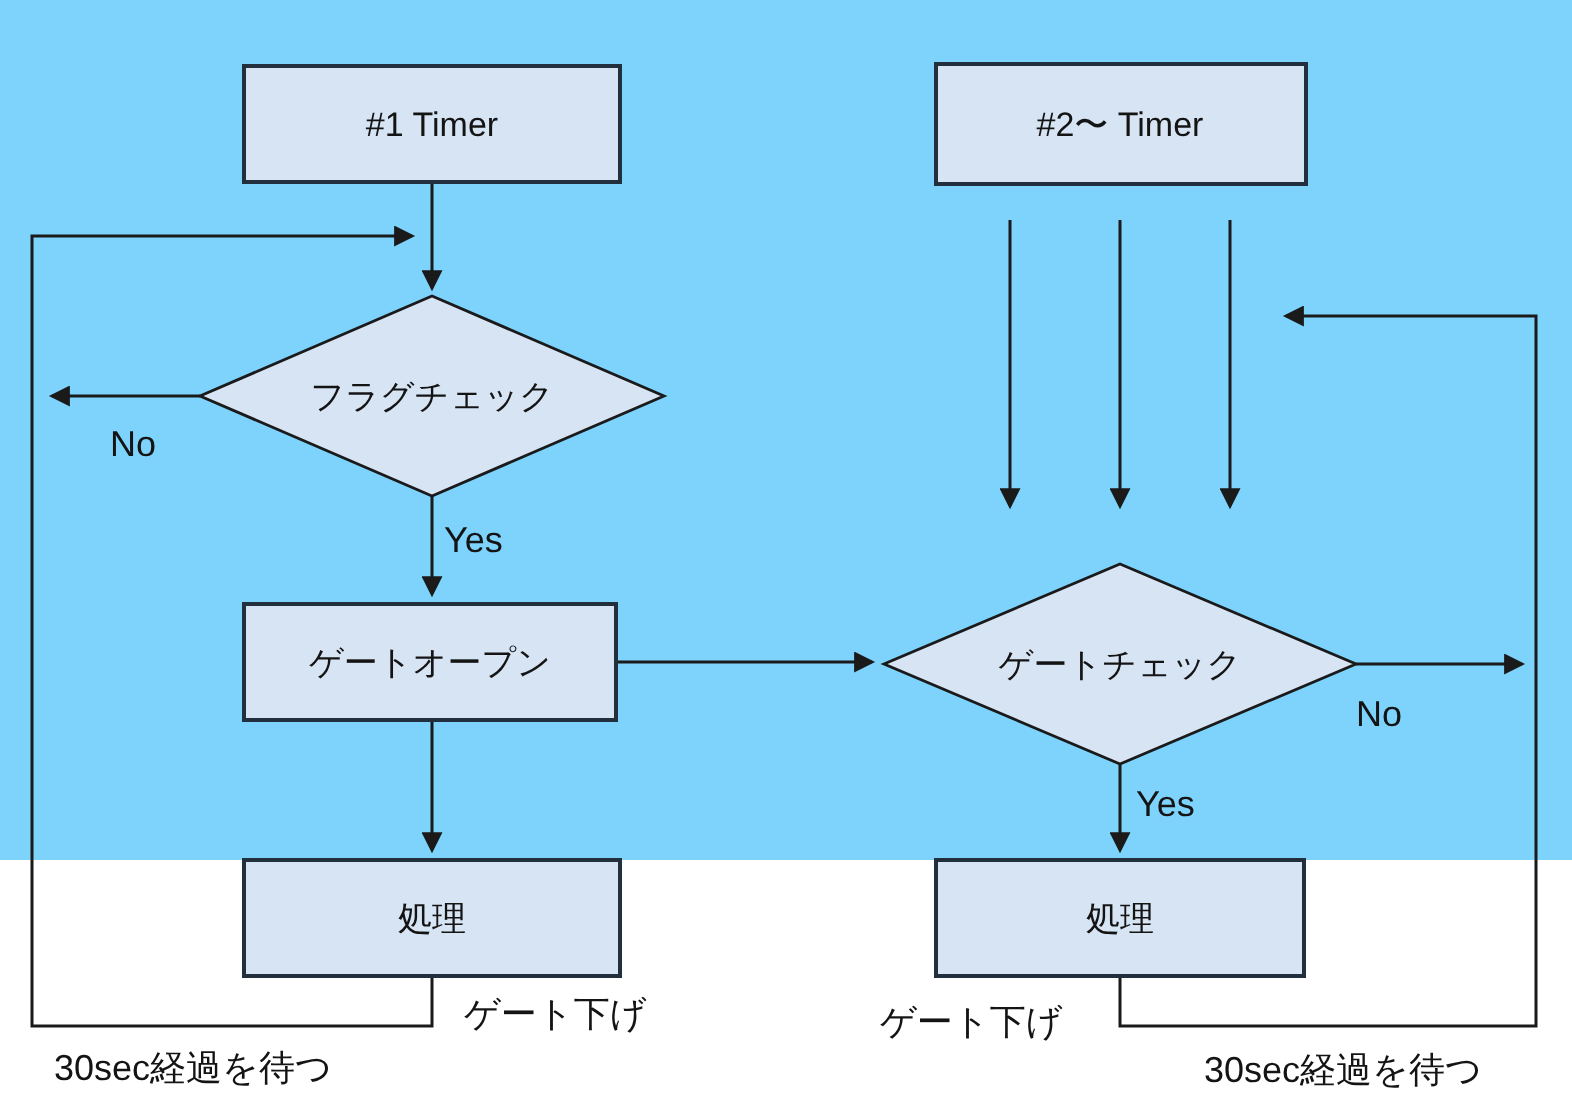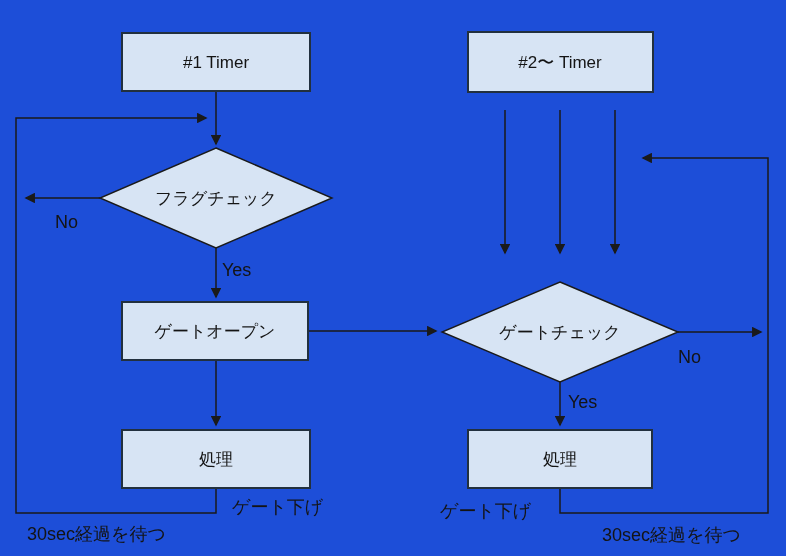--- a/index.html
+++ b/index.html
@@ -8,23 +8,23 @@
     background: #ffffff;
   }
   body {
     width: 786px;
     height: 556px;
     overflow: hidden;
     font-family: "Liberation Sans", sans-serif;
   }
   .canvas-wrap {
     width: 786px;
-    height: 556px;
+    height: 430px;
     position: relative;
-    background: #1d4ed8;
+    background: #7dd3fc;
   }
   svg { display: block; }
   .node-rect {
     fill: #d7e4f4;
     stroke: #22303e;
     stroke-width: 2;
   }
   .node-diamond {
     fill: #d7e4f4;
     stroke: #1a1a1a;

